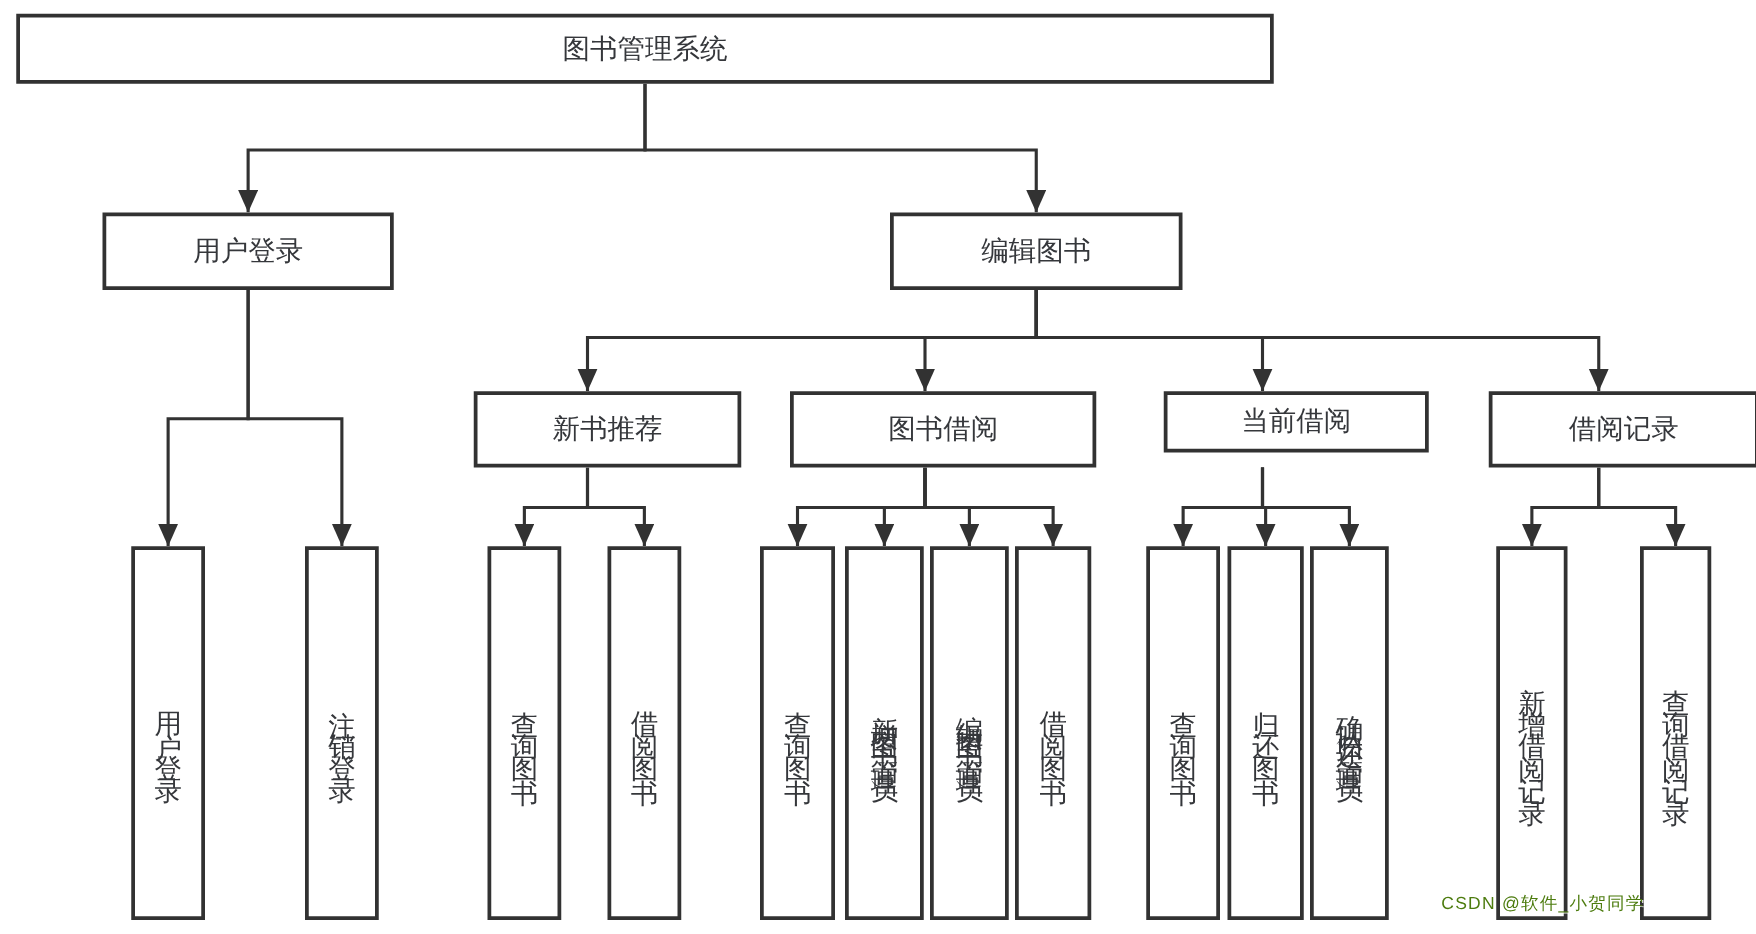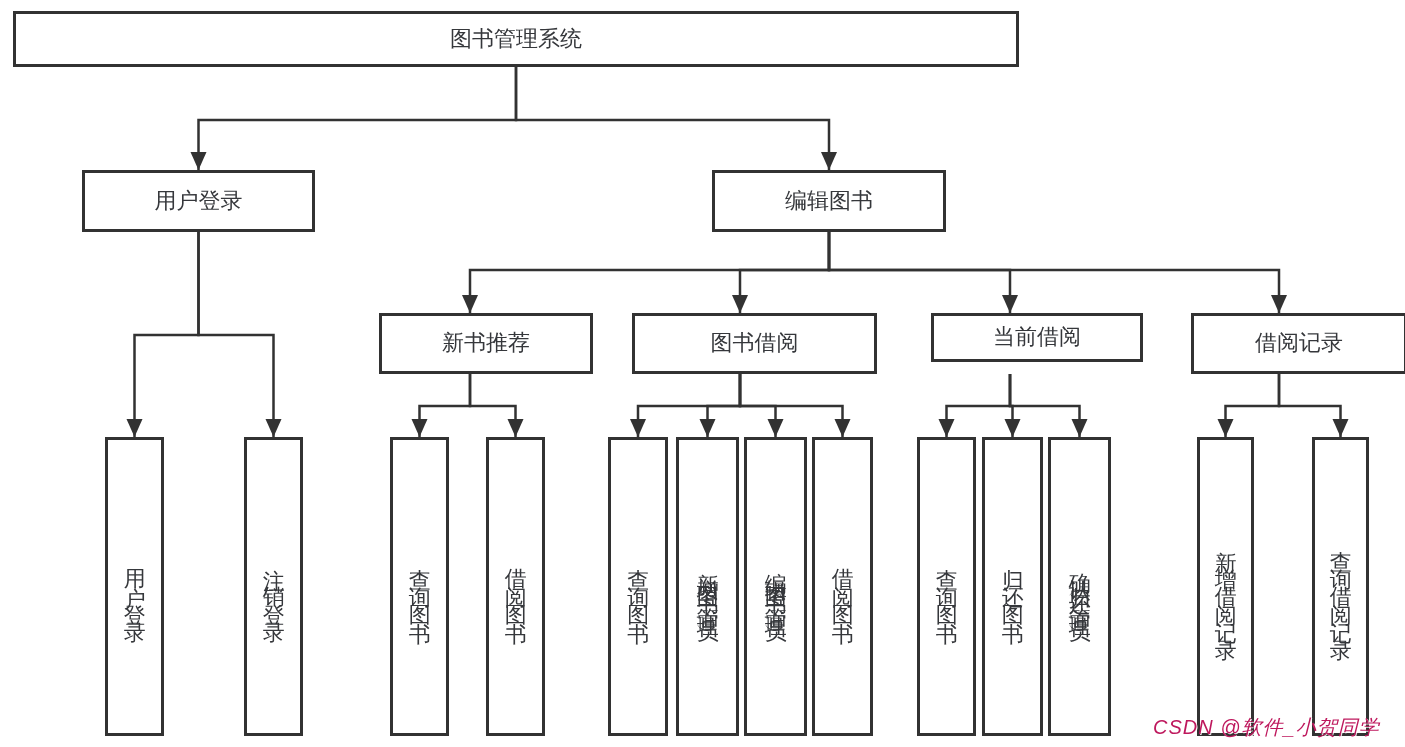--- a/index.html
+++ b/index.html
@@ -11,23 +11,22 @@
   .connectors path.edge{fill:none;stroke:#323232;stroke-width:2.5;}
   .node{
     position:absolute;box-sizing:border-box;background:#fff;border:3px solid #323232;
     display:flex;align-items:center;justify-content:center;
     color:#35373b;font-size:22px;line-height:1.2;white-space:nowrap;
   }
   .node.v .lbl{
     writing-mode:vertical-rl;text-orientation:mixed;white-space:normal;
   }
   .watermark{
-    position:absolute;color:#be185d;font-size:20px;letter-spacing:1px;
+    position:absolute;color:#4d7c0f;font-size:14px;letter-spacing:1px;
     text-shadow:1px 1px 0 rgba(255,255,255,0.85);
-    font-style:italic;
   }
 </style>
 </head>
 <body>
 
 <div class="canvas">
   <svg class="connectors" viewBox="0 0 1405 747" xmlns="http://www.w3.org/2000/svg">
     <defs>
       <marker id="arrow" markerUnits="userSpaceOnUse" markerWidth="22" markerHeight="18" refX="18" refY="8" orient="auto">
         <path d="M0,0 L18,8 L0,16 Z" fill="#323232"></path>

